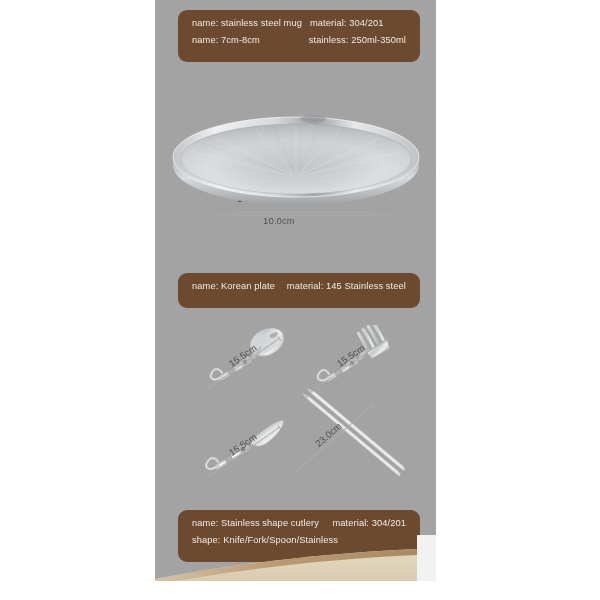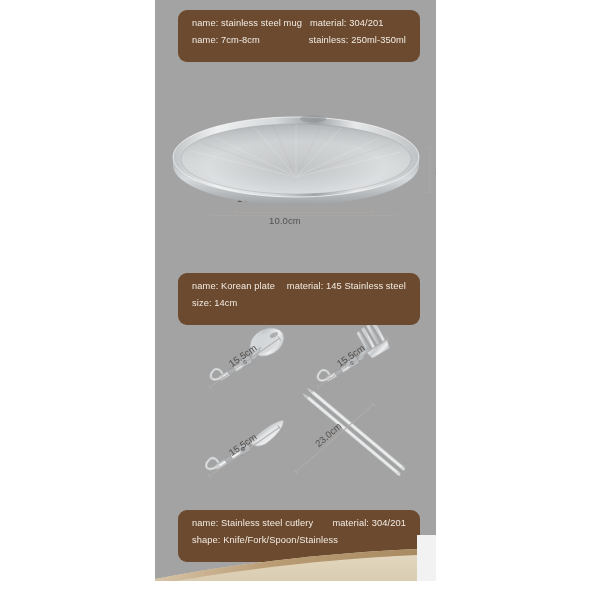--- a/index.html
+++ b/index.html
@@ -217,31 +217,27 @@
       <ellipse cx="141" cy="62" rx="123" ry="40" fill="none" stroke="#ffffff" stroke-opacity="0.65" stroke-width="1"></ellipse>
       <ellipse cx="141" cy="64" rx="115" ry="35" fill="none" stroke="#9a9d9f" stroke-opacity="0.45" stroke-width="0.8"></ellipse>
 
       <ellipse cx="158" cy="24" rx="13" ry="3.4" fill="#8d9093" opacity="0.55"></ellipse>
     </svg>
 
     <div class="dim-line-v" style="left:274px; top:52px; height:46px;"></div>
     <div class="dim-label" style="left:280px; top:70px;">1.2cm</div>
 
     <div class="dim-line-h" style="left:80px; top:117px; width:137px;"></div>
-    <div class="dim-label" style="left:130px; top:120px; transform:translateX(-50%);">10.0cm</div>
+    <div class="dim-label" style="left:124px; top:120px; transform:translateX(-50%);">10.0cm</div>
   </div>
 
   <div class="spec-box" id="spec-plate">
     <div class="spec-row">
       <span class="spec-cell left">name: Korean plate</span>
       <span class="spec-cell right">material:  145 Stainless steel</span>
-    </div>
-    <div class="spec-row">
-      <span class="spec-cell left">size:  14cm</span>
-      <span class="spec-cell right"></span>
     </div>
   </div>
 
   <div class="art" style="left:40px; top:325px; width:110px; height:70px;">
     <svg width="110" height="70" style="position:absolute;left:0;top:0;">
       <defs>
         <linearGradient id="bowlG" x1="0%" y1="0%" x2="100%" y2="100%">
           <stop offset="0%" stop-color="#e9ebec"></stop>
           <stop offset="35%" stop-color="#c6c9cb"></stop>
           <stop offset="65%" stop-color="#eceeef"></stop>
@@ -347,21 +343,21 @@
       </g>
     </svg>
     <div class="dim-diag" style="left:10px; top:84px; transform:rotate(-41deg);">
       <div class="bar" style="width:104px;"></div>
       <div class="txt" style="left:34px;">23.0cm</div>
     </div>
   </div>
 
   <div class="spec-box" id="spec-cutlery">
     <div class="spec-row">
-      <span class="spec-cell left" style="width:150px;">name: Stainless steel cutlery</span>
+      <span class="spec-cell left" style="width:150px;">name: Stainless shape cutlery</span>
       <span class="spec-cell right">material:  304/201</span>
     </div>
     <div class="spec-row">
       <span class="spec-cell left" style="width:auto;">shape:  Knife/Fork/Spoon/Stainless</span>
       <span class="spec-cell right"></span>
     </div>
   </div>
 
   <div id="wood">
     <svg width="281" height="46" style="position:absolute;left:0;bottom:0;">

